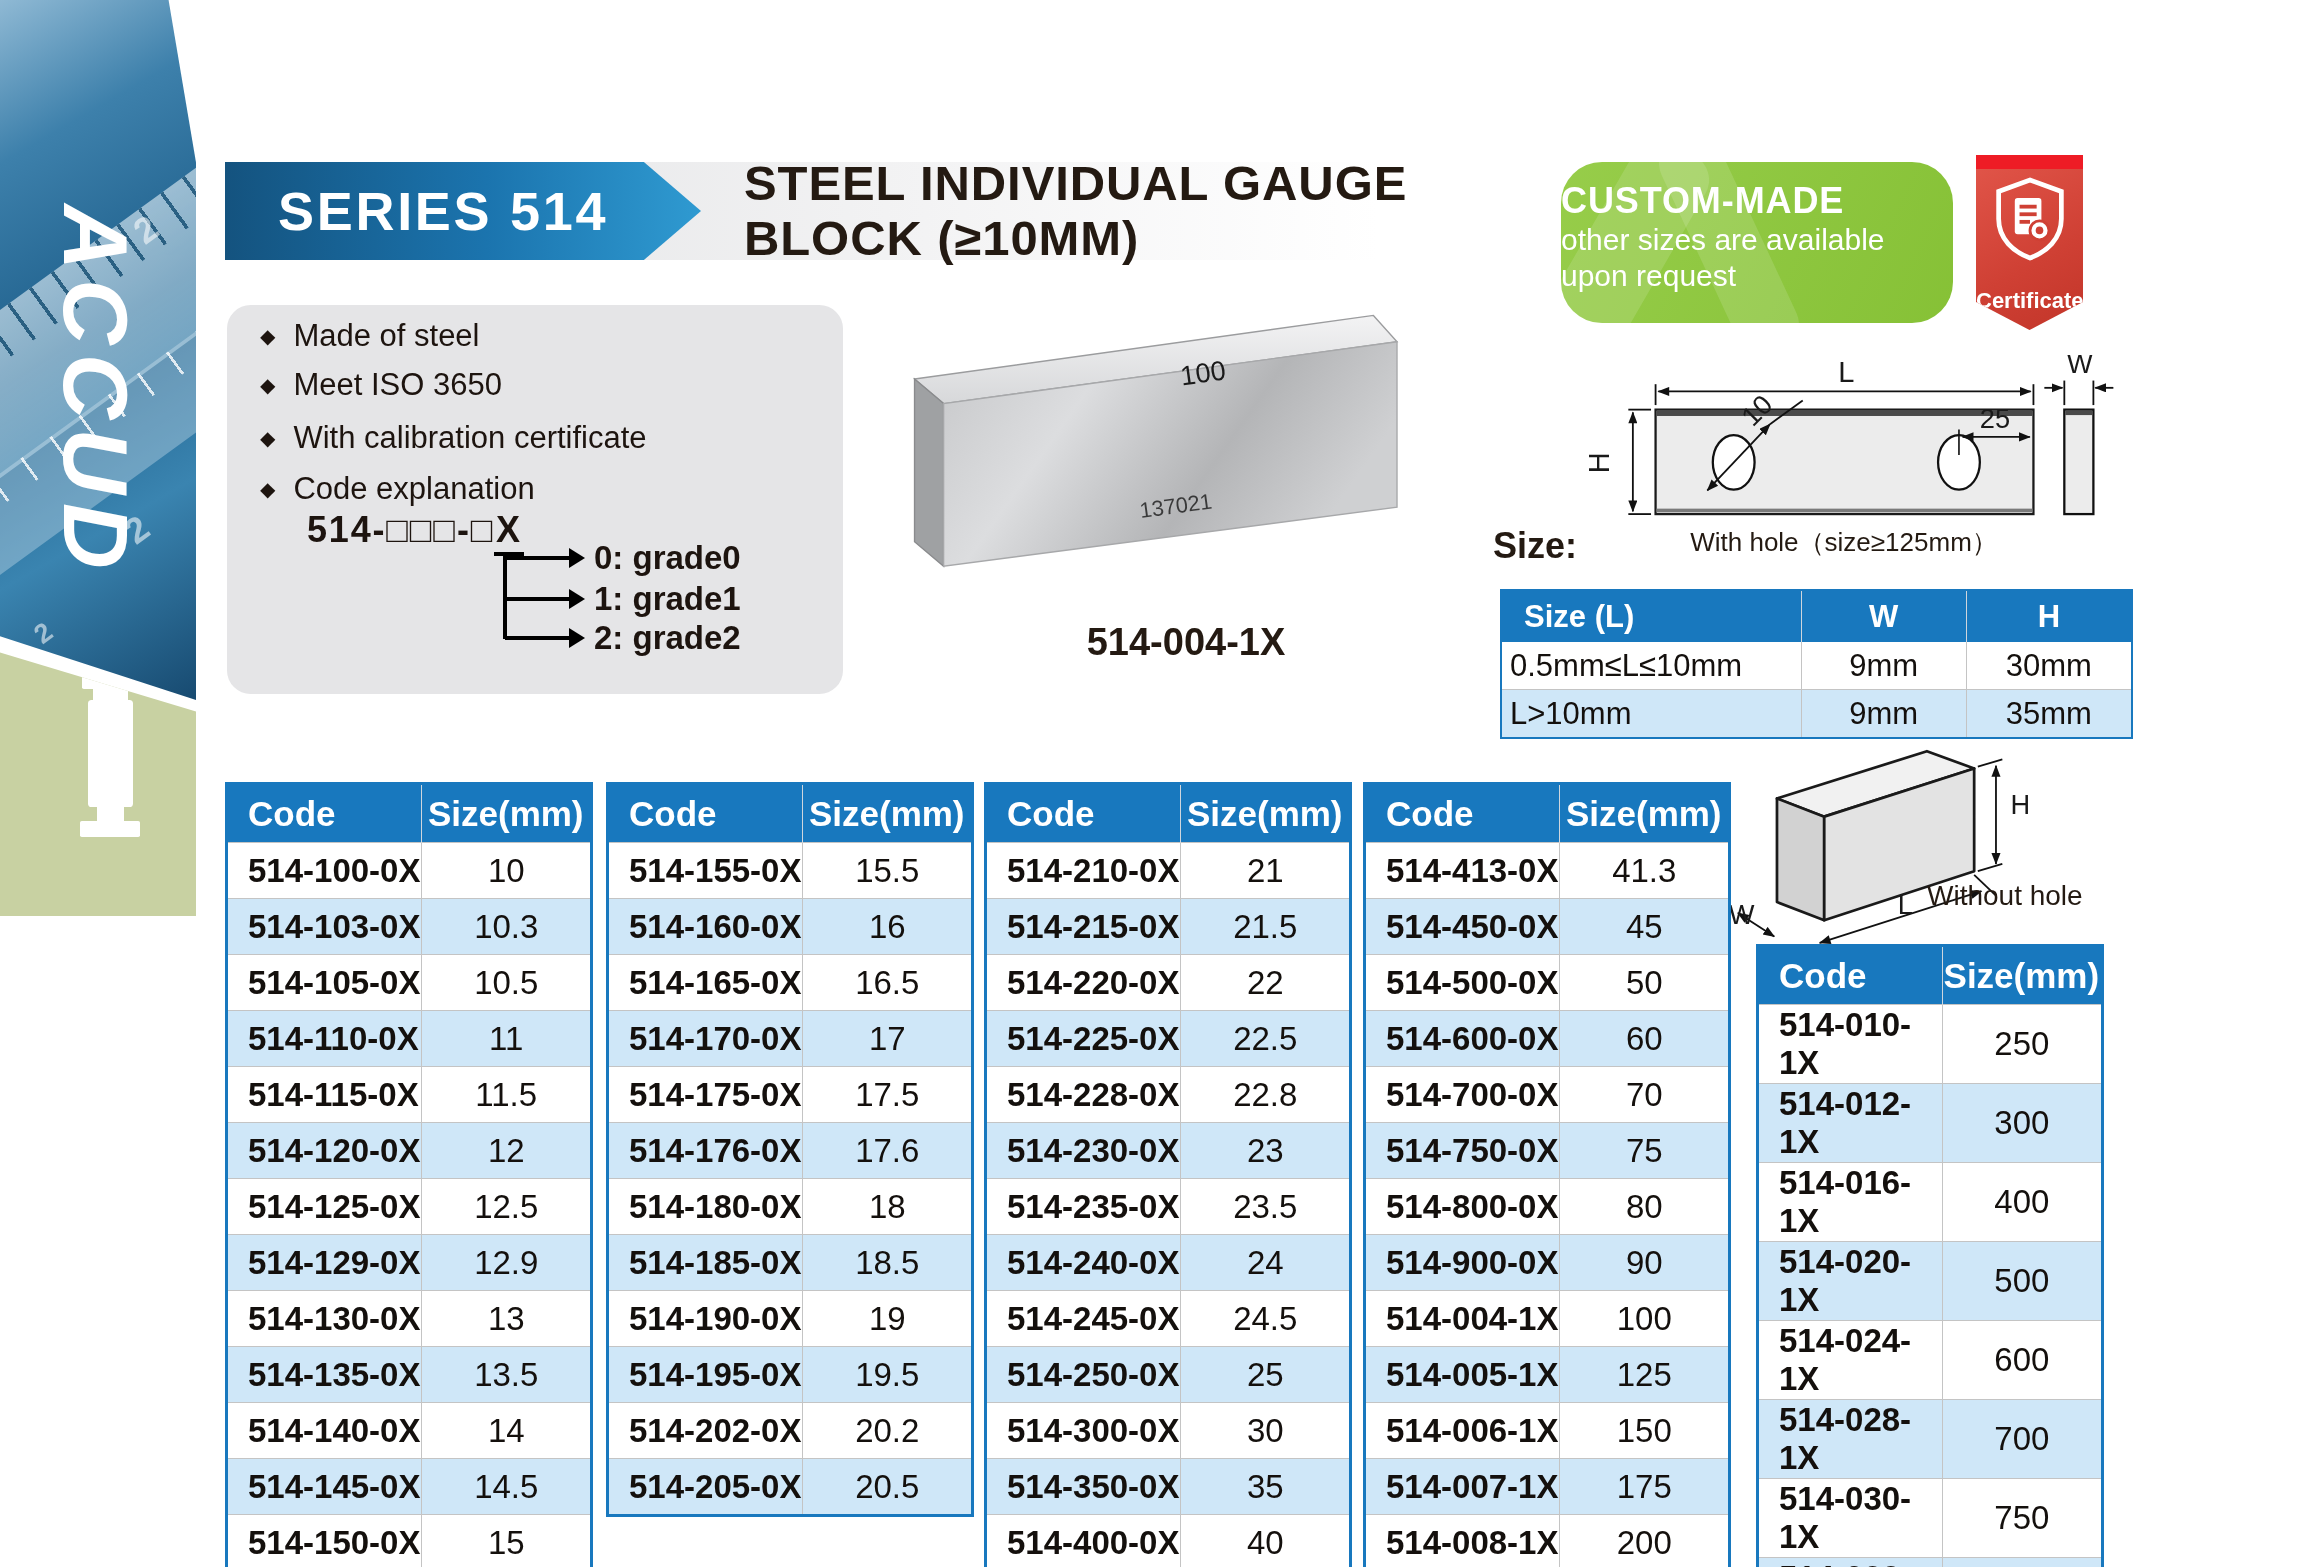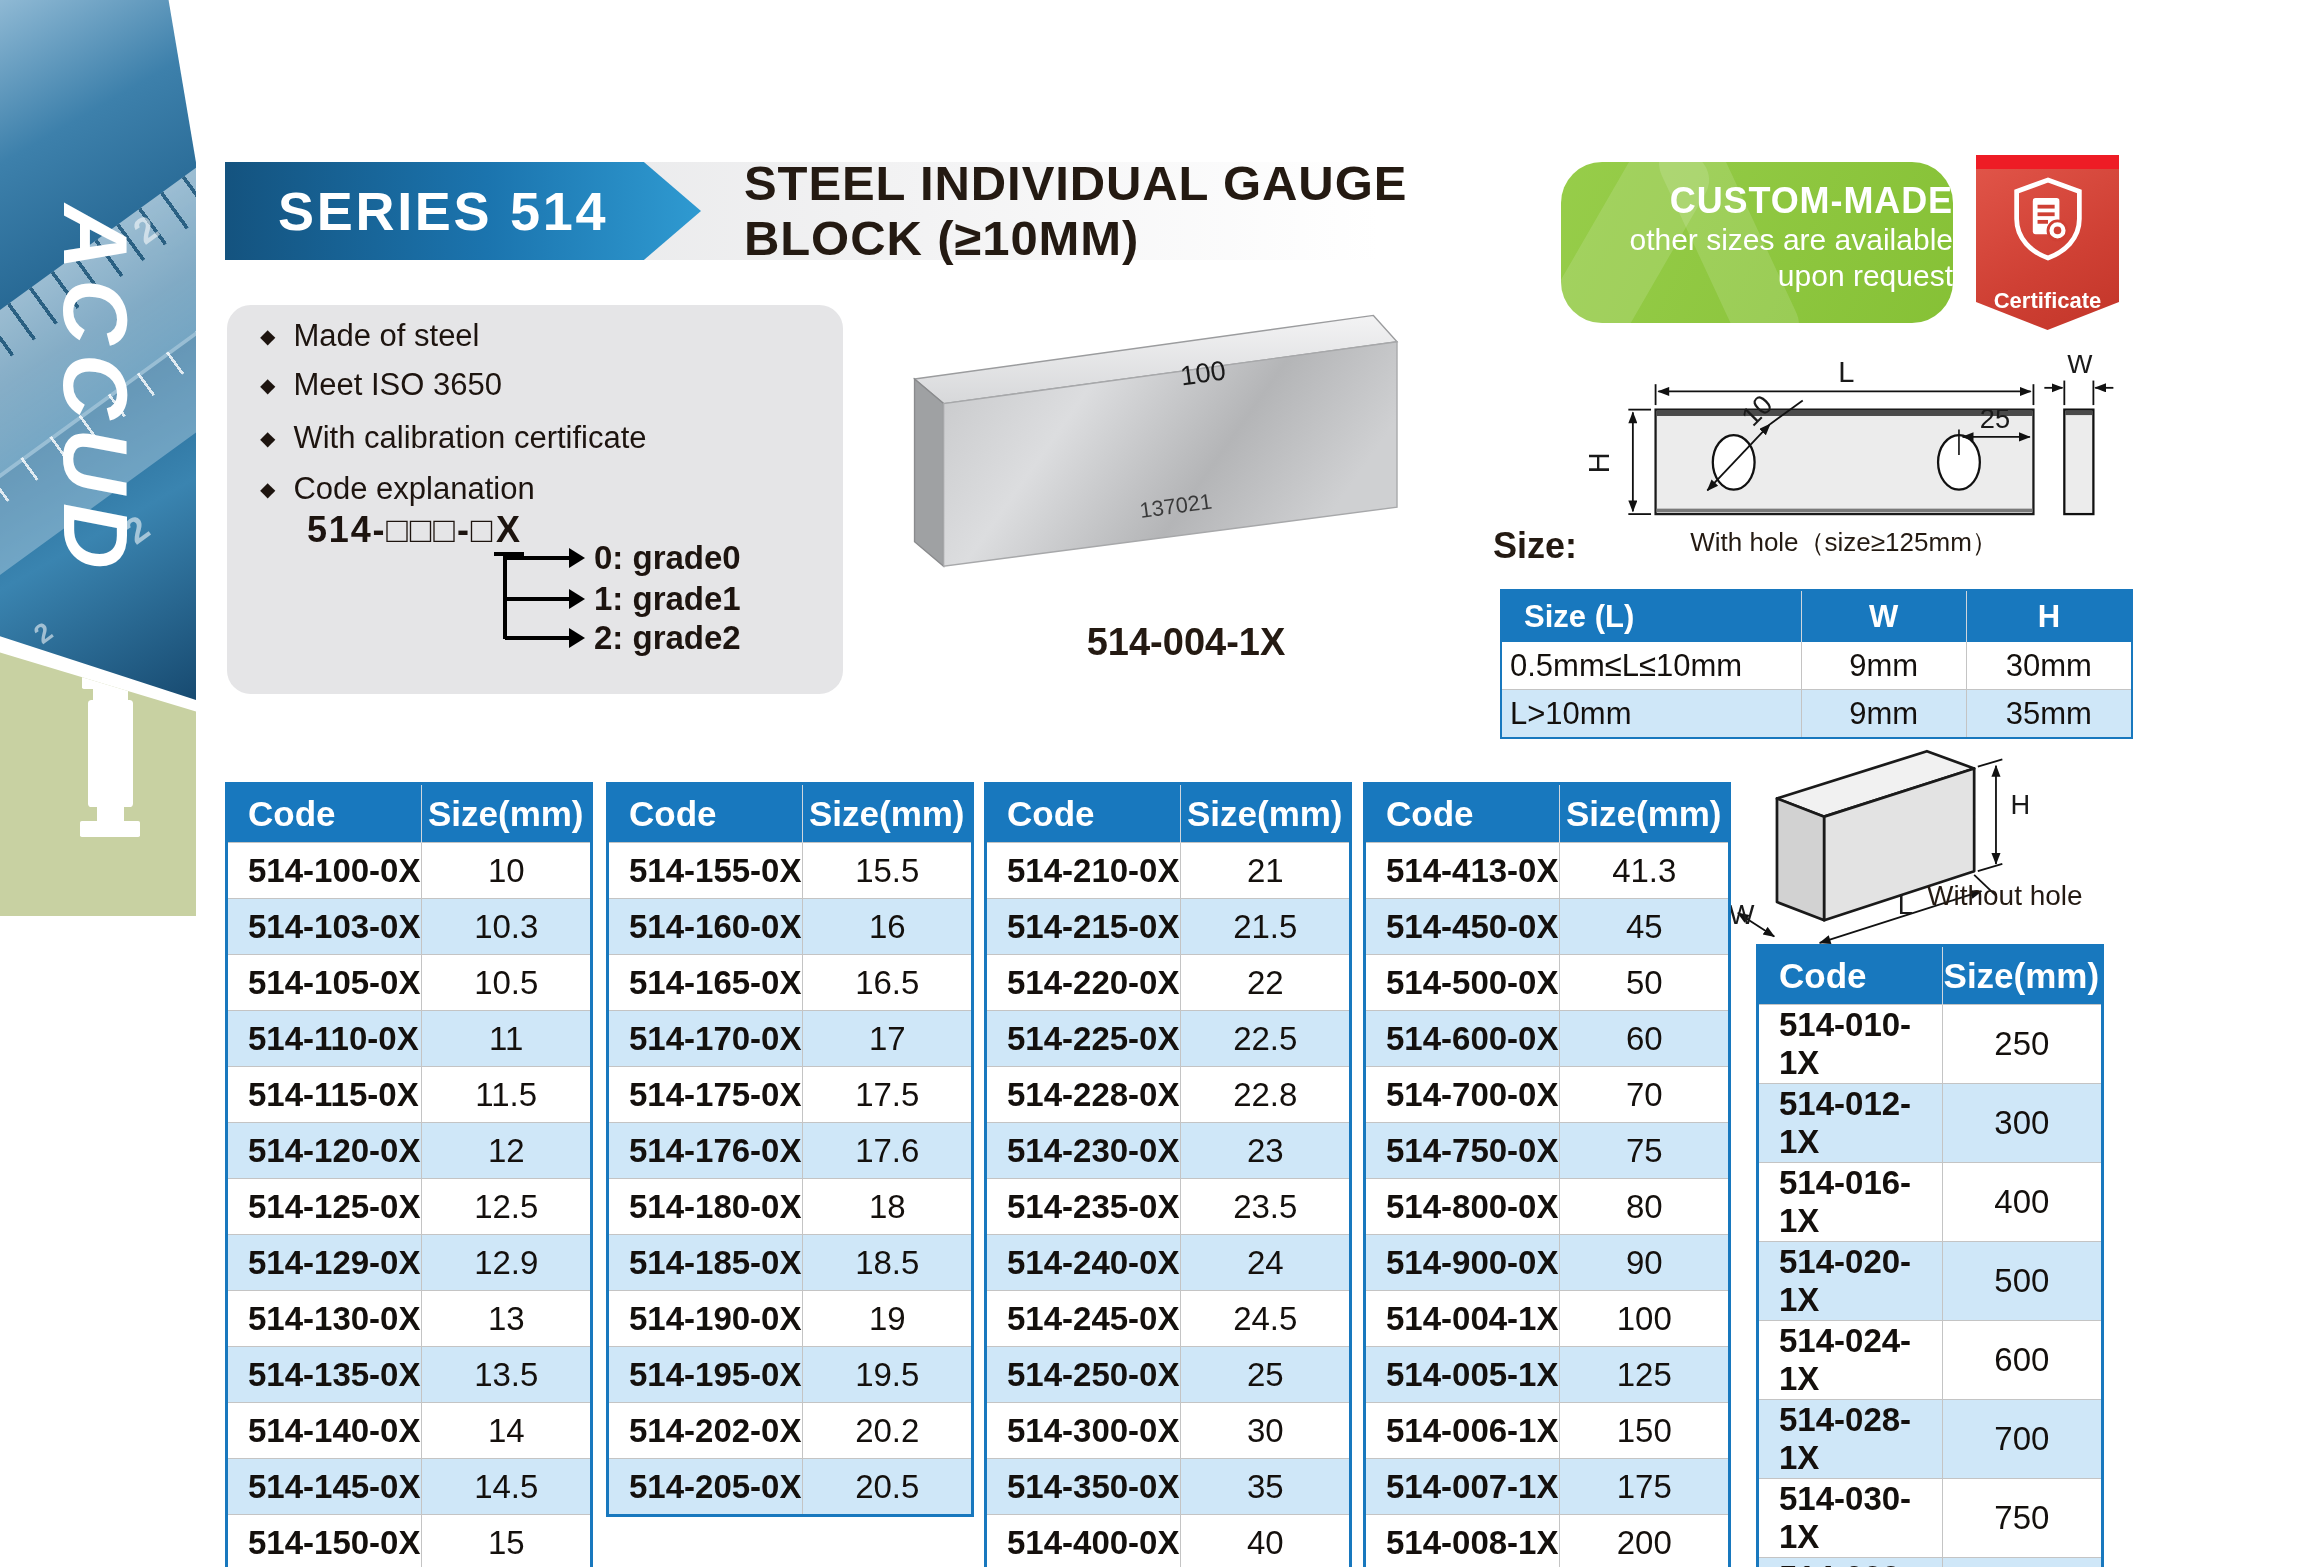--- a/index.html
+++ b/index.html
@@ -40,25 +40,25 @@
   .series-banner{position:absolute;left:225px;top:162px;width:476px;height:98px;
     clip-path:polygon(0 0,88% 0,100% 50%,88% 100%,0 100%);
     background:linear-gradient(90deg,#14537f,#1b74ae 55%,#2f9ad1);
     color:#fff;font-size:54px;font-weight:bold;letter-spacing:2.7px;
     line-height:98px;padding-left:53px;box-sizing:border-box;}
   .page-title{position:absolute;left:744px;top:156px;font-size:49px;font-weight:bold;
     color:#241a12;line-height:55px;letter-spacing:0.9px;white-space:nowrap;}
 
   
   .custom-badge{position:absolute;left:1561px;top:162px;width:392px;height:161px;border-radius:41px;
-    background:linear-gradient(115deg,#97cd4a,#86c136);color:#fff;text-align:right;overflow:hidden;}
+    background:linear-gradient(115deg,#97cd4a,#86c136);color:#fff;text-align:left;overflow:hidden;}
   .custom-badge .wm{position:absolute;background:rgba(255,255,255,.13);border-radius:27px;}
   .custom-title{position:relative;margin-top:18px;font-size:36px;font-weight:bold;letter-spacing:0.9px;}
   .custom-line{position:relative;font-size:30px;line-height:36px;}
-  .cert-badge{position:absolute;left:1976px;top:155px;width:143px;height:175px;
+  .cert-badge{position:absolute;left:1976px;top:155px;width:107px;height:175px;
     clip-path:polygon(0 0,100% 0,100% 84%,50% 100%,0 84%);
     background:linear-gradient(150deg,#e2564a 0%,#cf4034 60%,#c23529 100%);text-align:center;}
   .cert-top{position:absolute;left:0;top:0;width:100%;height:13.6px;background:#ee1c25;}
   .cert-label{position:absolute;left:0;top:133px;width:100%;color:#fff;font-size:22px;font-weight:bold;}
 
   
   #features{position:absolute;left:227px;top:305px;width:616px;height:389px;
     background:#e5e5e7;border-radius:23.6px;}
   .feat{position:absolute;left:33px;display:flex;align-items:center;gap:18px;
     font-size:31px;color:#1d140f;}

